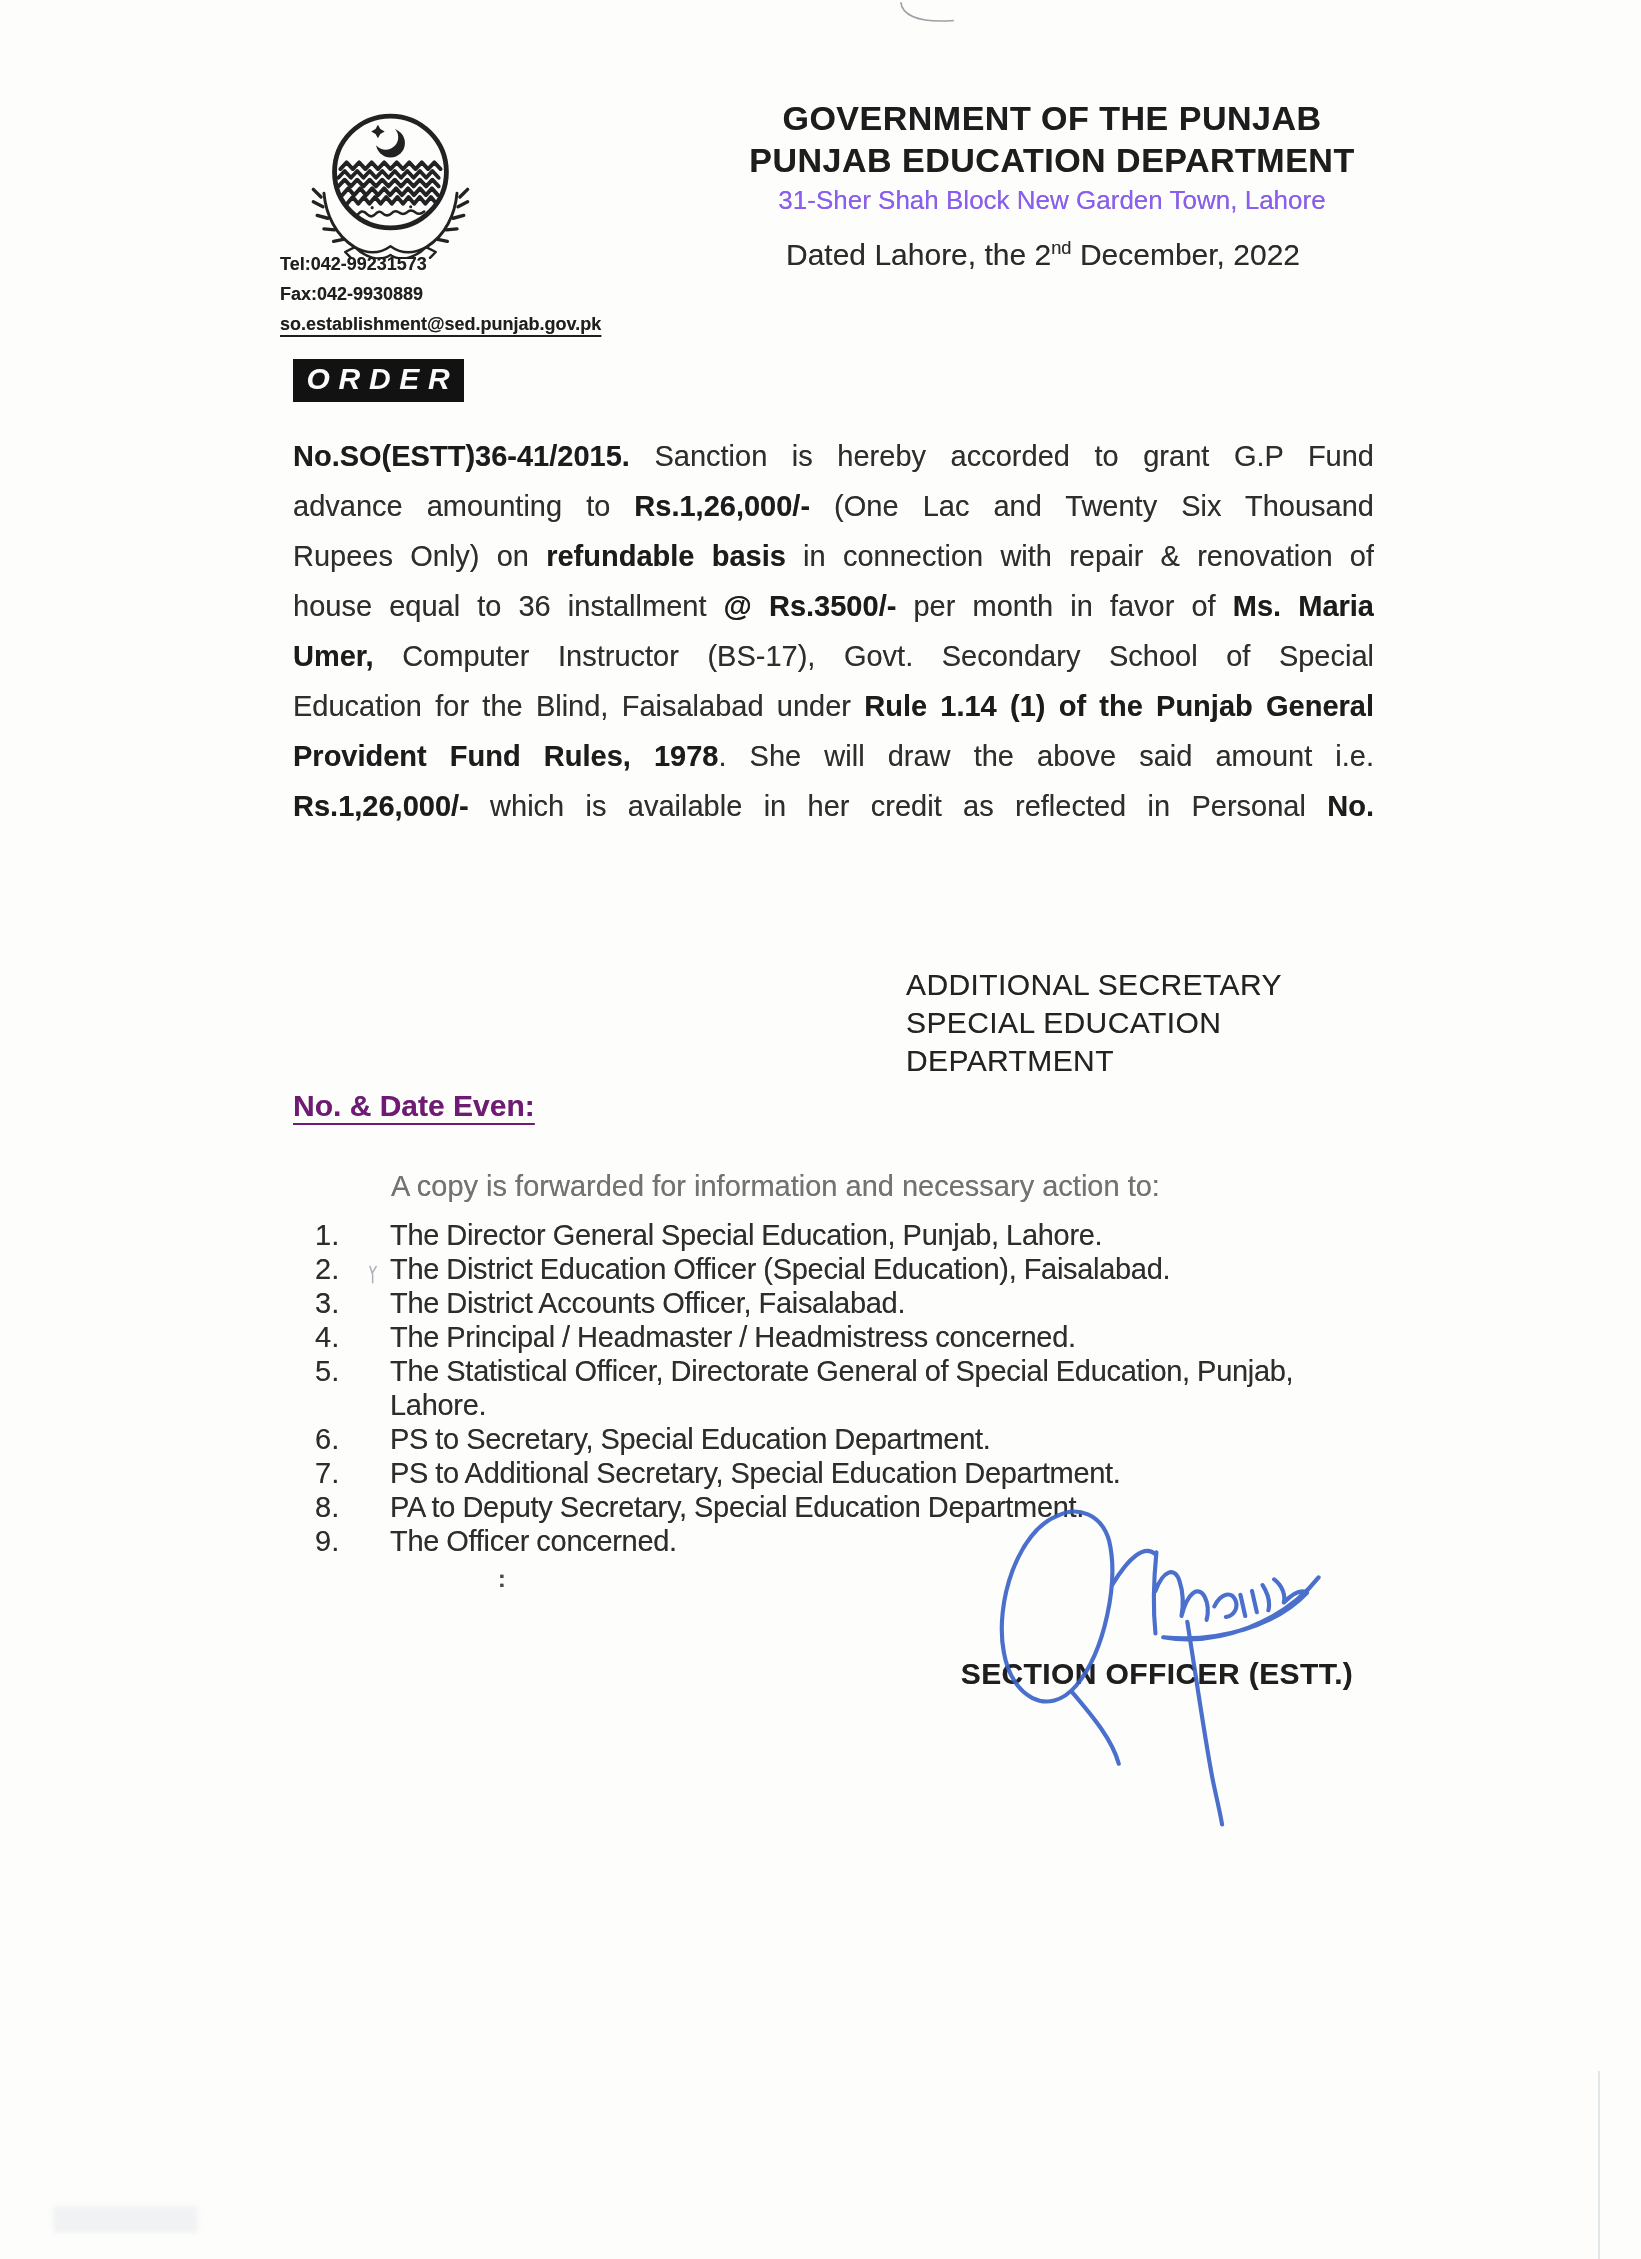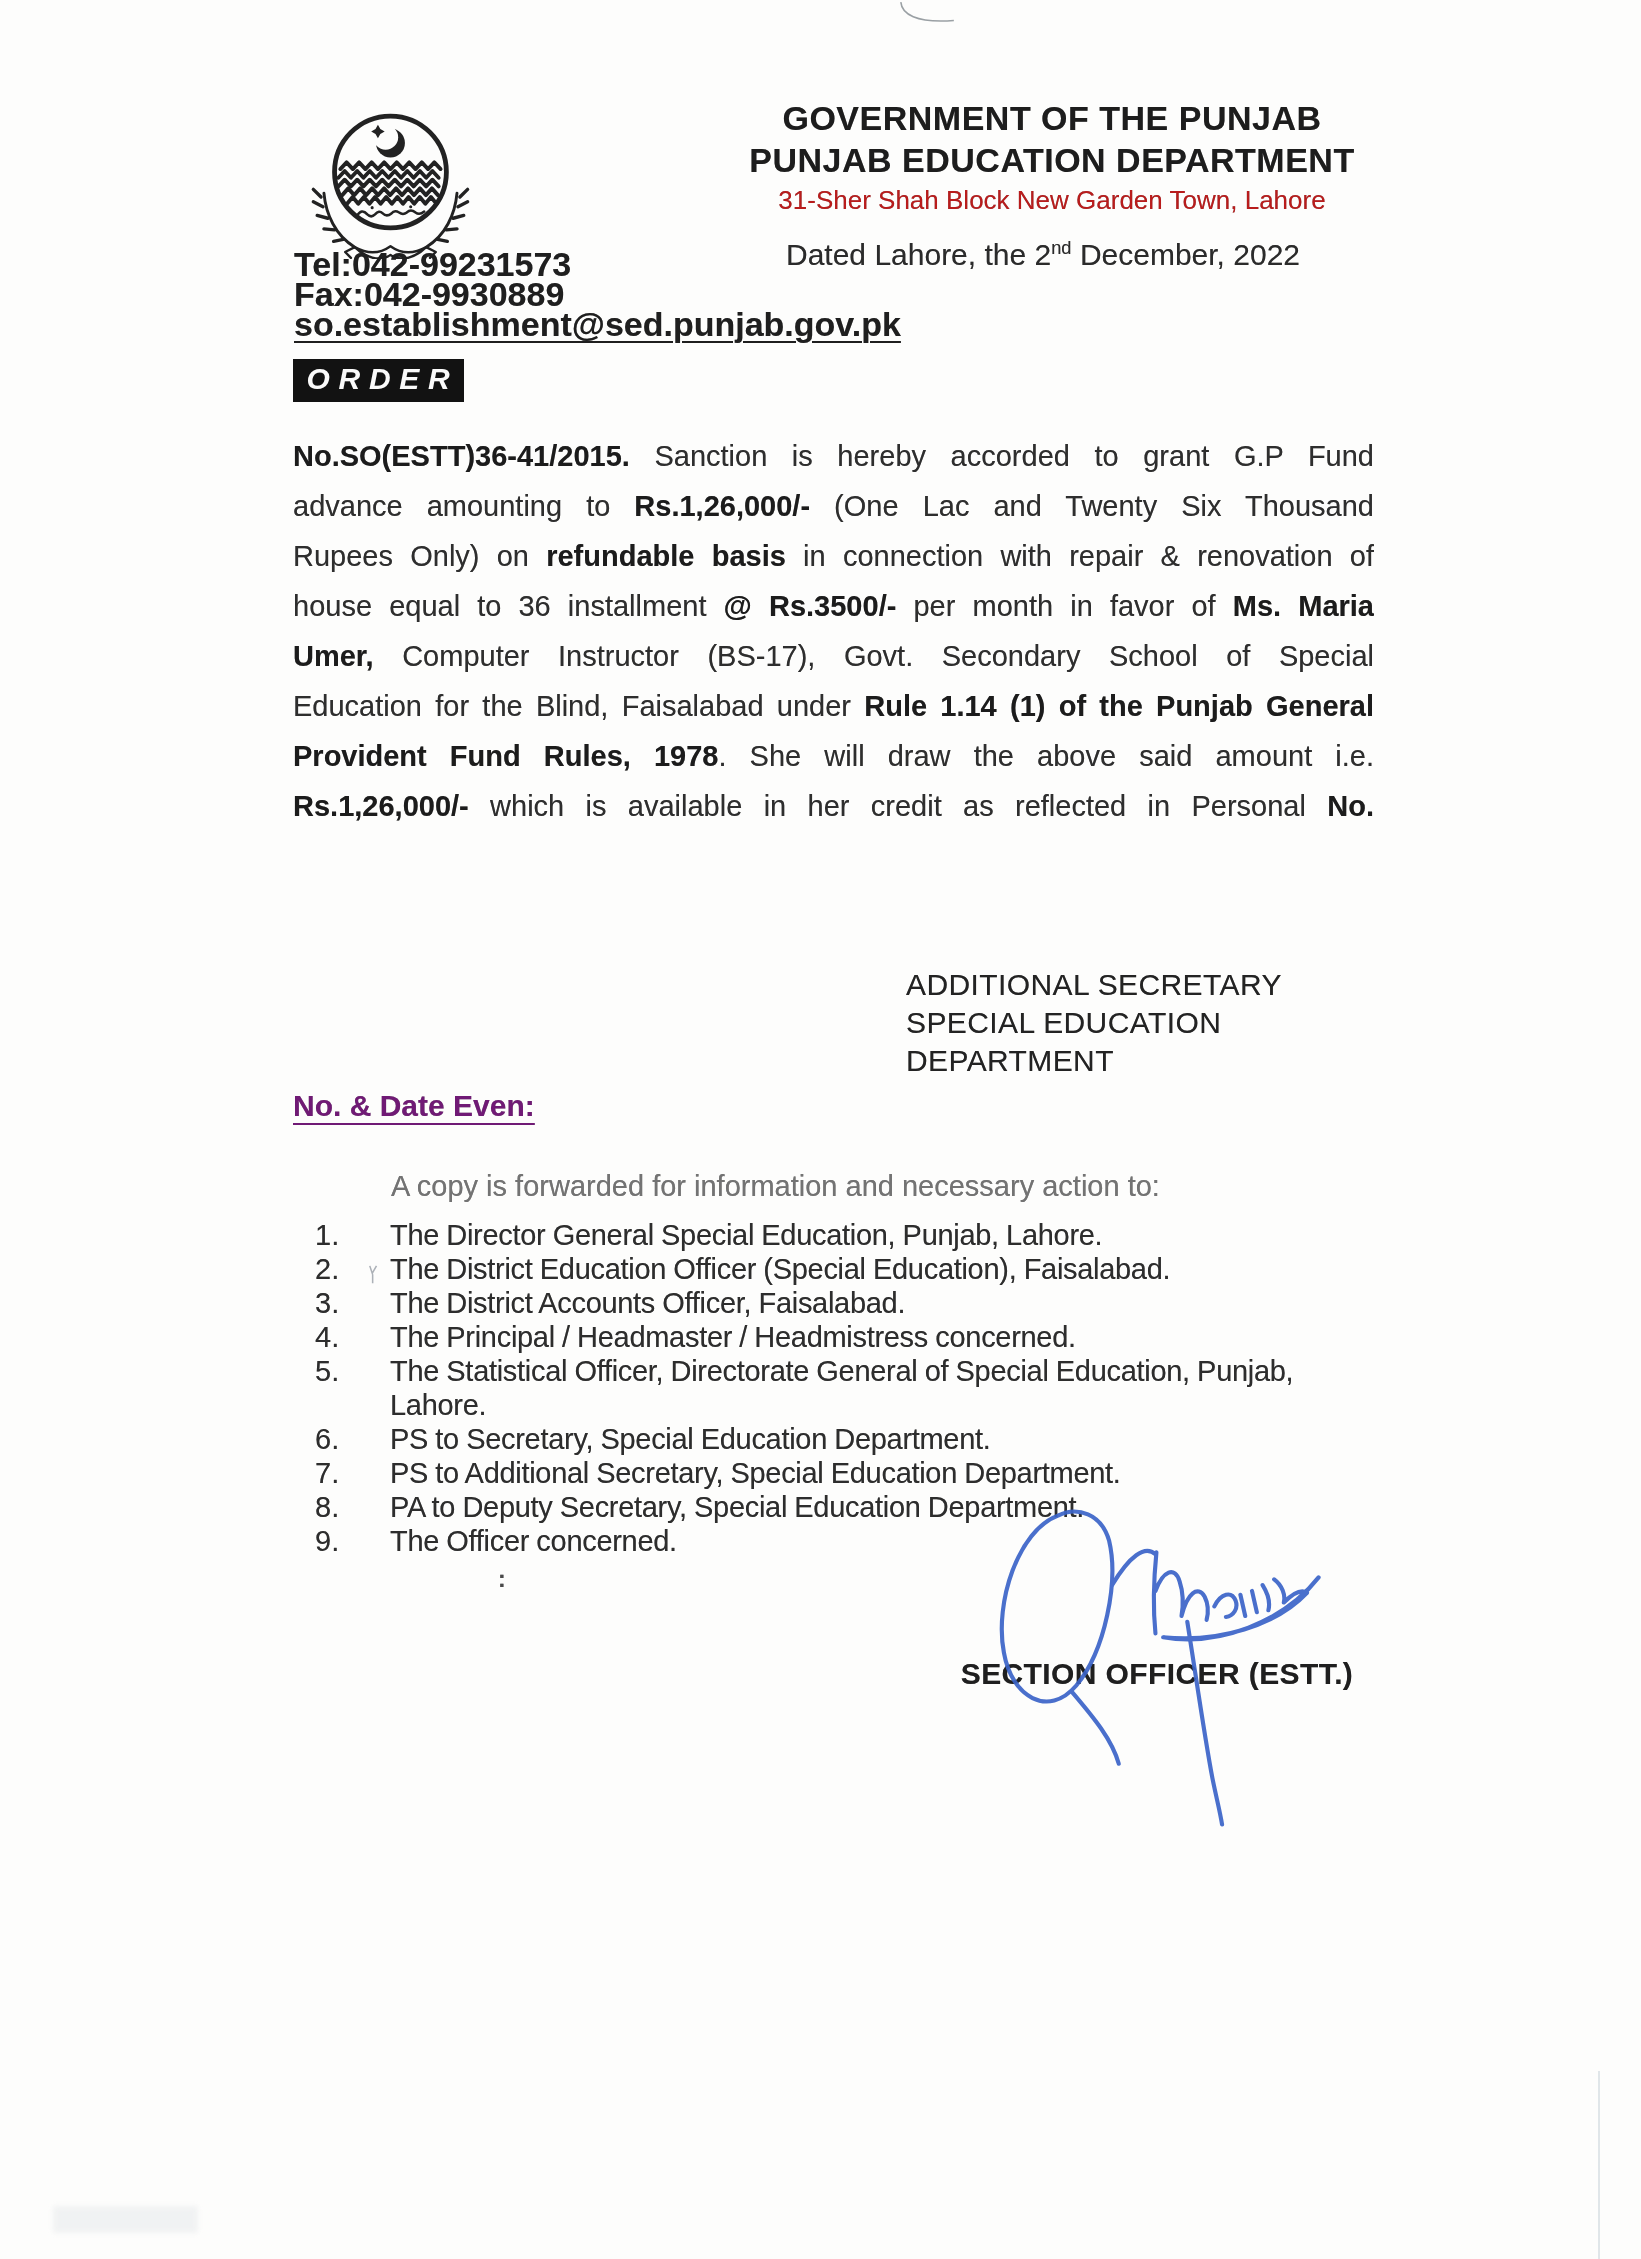--- a/index.html
+++ b/index.html
@@ -7,24 +7,24 @@
     position:relative;width:1641px;height:2259px;margin:0 auto;
     background:#fdfdfc;overflow:hidden;
     font-family:"Liberation Sans","DejaVu Sans",sans-serif;
     color:#2e2e2e;
     text-shadow:0 0 0.4px rgba(20,20,20,.45);
   }
   .abs{position:absolute;}
   
   .org-block{left:714px;top:97px;width:676px;text-align:center;}
   .org-line{font-size:34px;font-weight:700;color:#1d1d1d;letter-spacing:0.5px;line-height:42px;}
-  .org-addr{font-size:26px;font-weight:400;color:#b91c1c;line-height:33px;margin-top:2.9px;}
+  .org-addr{font-size:26px;font-weight:400;color:#8b5cf6;line-height:33px;margin-top:2.9px;}
   .date-line{left:786px;top:238px;font-size:30px;color:#2b2b2b;}
   .date-line sup{font-size:18.3px;vertical-align:super;line-height:0;}
-  .contact{left:294px;top:249px;font-size:34px;font-weight:700;color:#1f1f1f;line-height:30px;}
+  .contact{left:280px;top:249px;font-size:18px;font-weight:700;color:#1f1f1f;line-height:30px;}
   .contact .email{text-decoration:underline;text-decoration-thickness:2.4px;text-underline-offset:4.8px;}
   
   .order-box{
     left:293px;top:359px;background:#121212;color:#fafafa;
     font-size:30px;font-weight:700;font-style:italic;letter-spacing:8.7px;
     padding:2.9px 5.8px 5.8px 13.5px;text-shadow:none;
   }
   
   .order-body{left:293px;top:431px;width:1081px;font-size:29px;line-height:50px;color:#2e2e2e;}
   .para-line{text-align:justify;text-align-last:justify;height:50px;overflow:hidden;}

